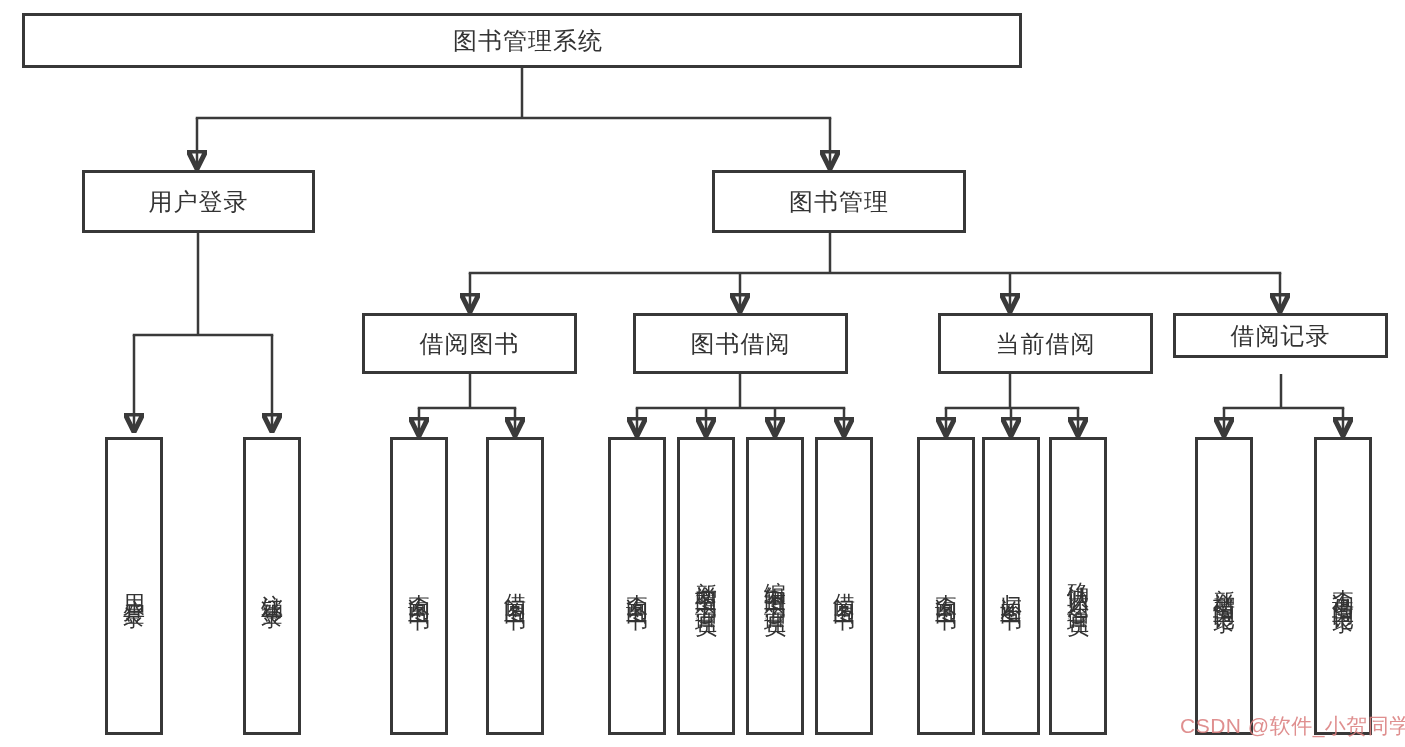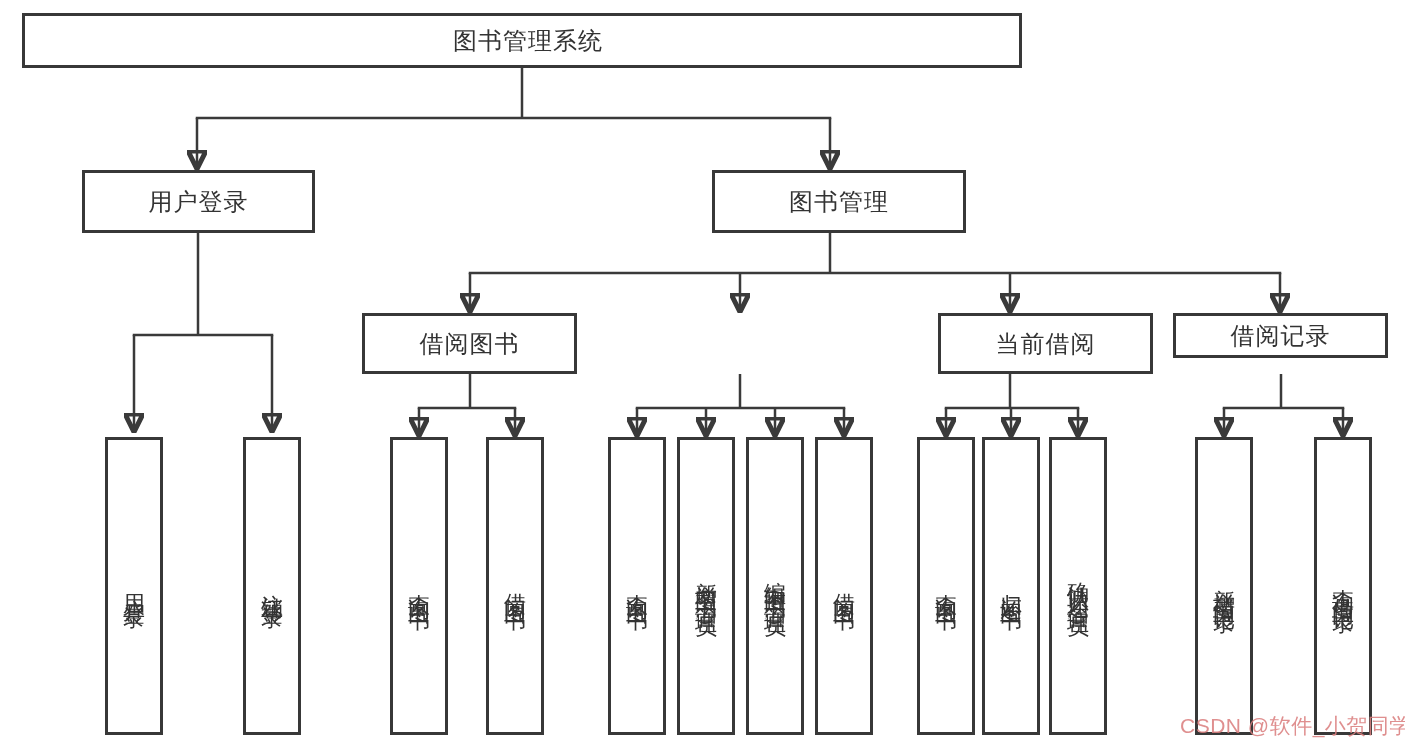--- a/index.html
+++ b/index.html
@@ -156,20 +156,23 @@
   <div class="node n-user">
     <span>用户登录</span>
   </div>
   <div class="node n-mgmt">
     <span>图书管理</span>
   </div>
 
   <div class="node n-rec">
     <span>借阅图书</span>
   </div>
+  <div class="node n-bor">
+    <span>图书借阅</span>
+  </div>
   <div class="node n-cur">
     <span>当前借阅</span>
   </div>
   <div class="node n-recd">
     <span>借阅记录</span>
   </div>
 
   <div class="leaf l1">
     <span>用户登录</span>
   </div>

